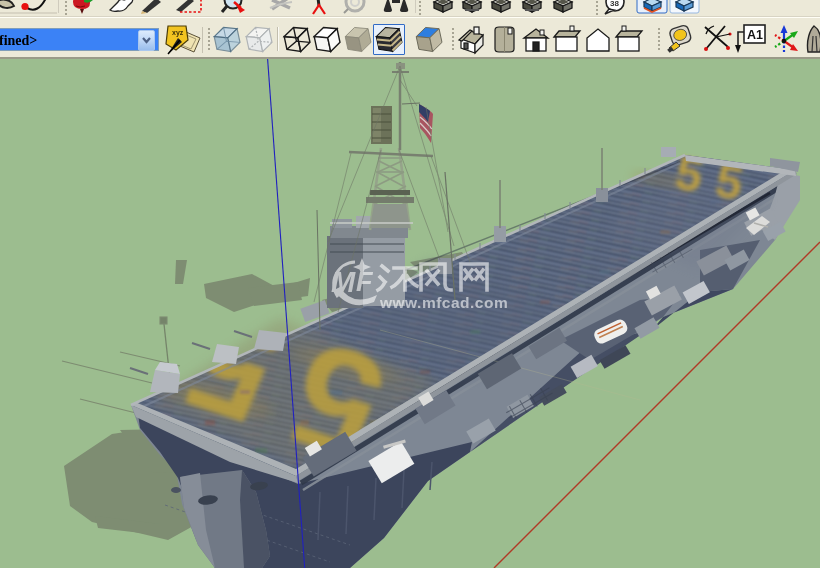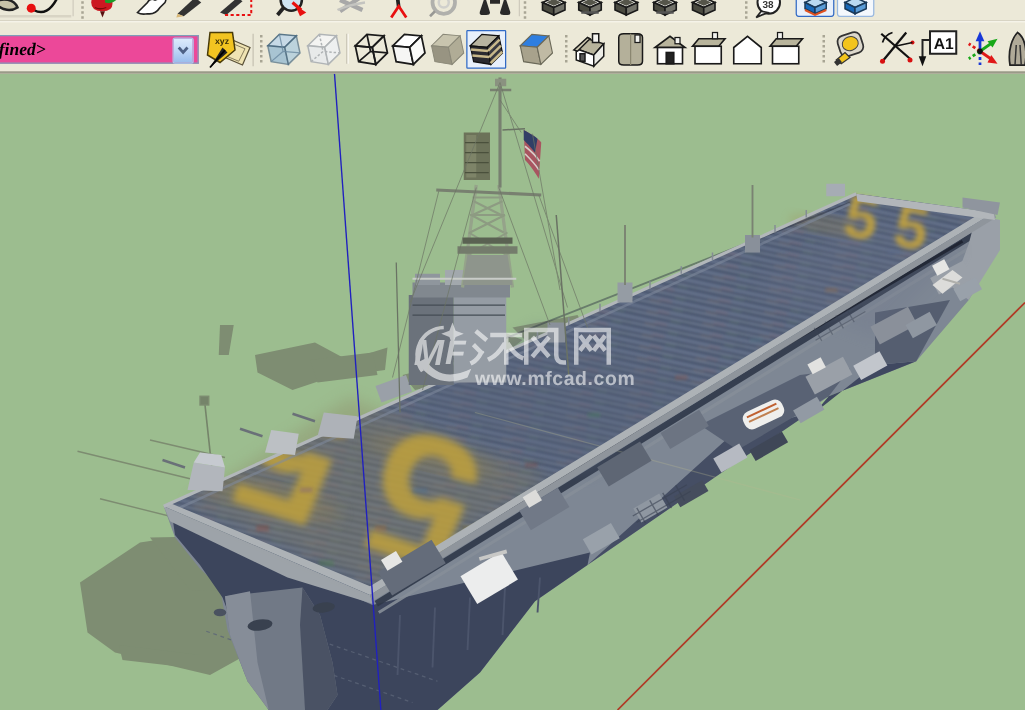--- a/index.html
+++ b/index.html
@@ -4,21 +4,21 @@
 <style>
 html,body{margin:0;padding:0;background:#ece9d8;}
 #app{position:relative;width:820px;height:568px;overflow:hidden;font-family:"Liberation Sans",sans-serif;}
 #tb1{position:absolute;left:0;top:0;width:820px;height:16px;background:#ece9d8;text-align:right;}
 #tb1 svg{position:absolute;top:0;}
 #tbline{position:absolute;left:0;top:16px;width:820px;height:1px;background:#fffef6;border-top:1px solid #d8d4c4;}
 #tb2{position:absolute;left:0;top:18px;width:820px;height:39px;background:#ece9d8;}
 #tb2 svg{position:absolute;}
 #vpline{position:absolute;left:0;top:57px;width:820px;height:2px;background:#9a9a88;}
 #vp{position:absolute;left:0;top:59px;width:820px;height:509px;}
-#combo{position:absolute;left:0;top:10px;width:159px;height:23px;background:#ec4899;border:1px solid #7f9db9;border-left:none;box-sizing:border-box;font-style:italic;}
+#combo{position:absolute;left:0;top:10px;width:159px;height:23px;background:#3b82f6;border:1px solid #7f9db9;border-left:none;box-sizing:border-box;}
 #combo .txt{position:absolute;left:-1px;top:4px;font-family:"Liberation Serif",serif;font-size:14px;font-weight:bold;color:#000;letter-spacing:0px;}
 #combo .btn{position:absolute;right:3px;top:1px;width:15px;height:19px;background:linear-gradient(180deg,#dcebfc,#c2d9f7 45%,#99bdec);border:1px solid #aac7ee;border-radius:2px;}
 .sel{position:absolute;top:6px;width:30px;height:29px;background:#e8f0fb;border:1px solid #316ac5;border-radius:1px;}
 </style>
 </head>
 <body>
 <div id="app">
   <div id="tb1">
     <svg width="820" height="16" style="left:0;top:0">
 

